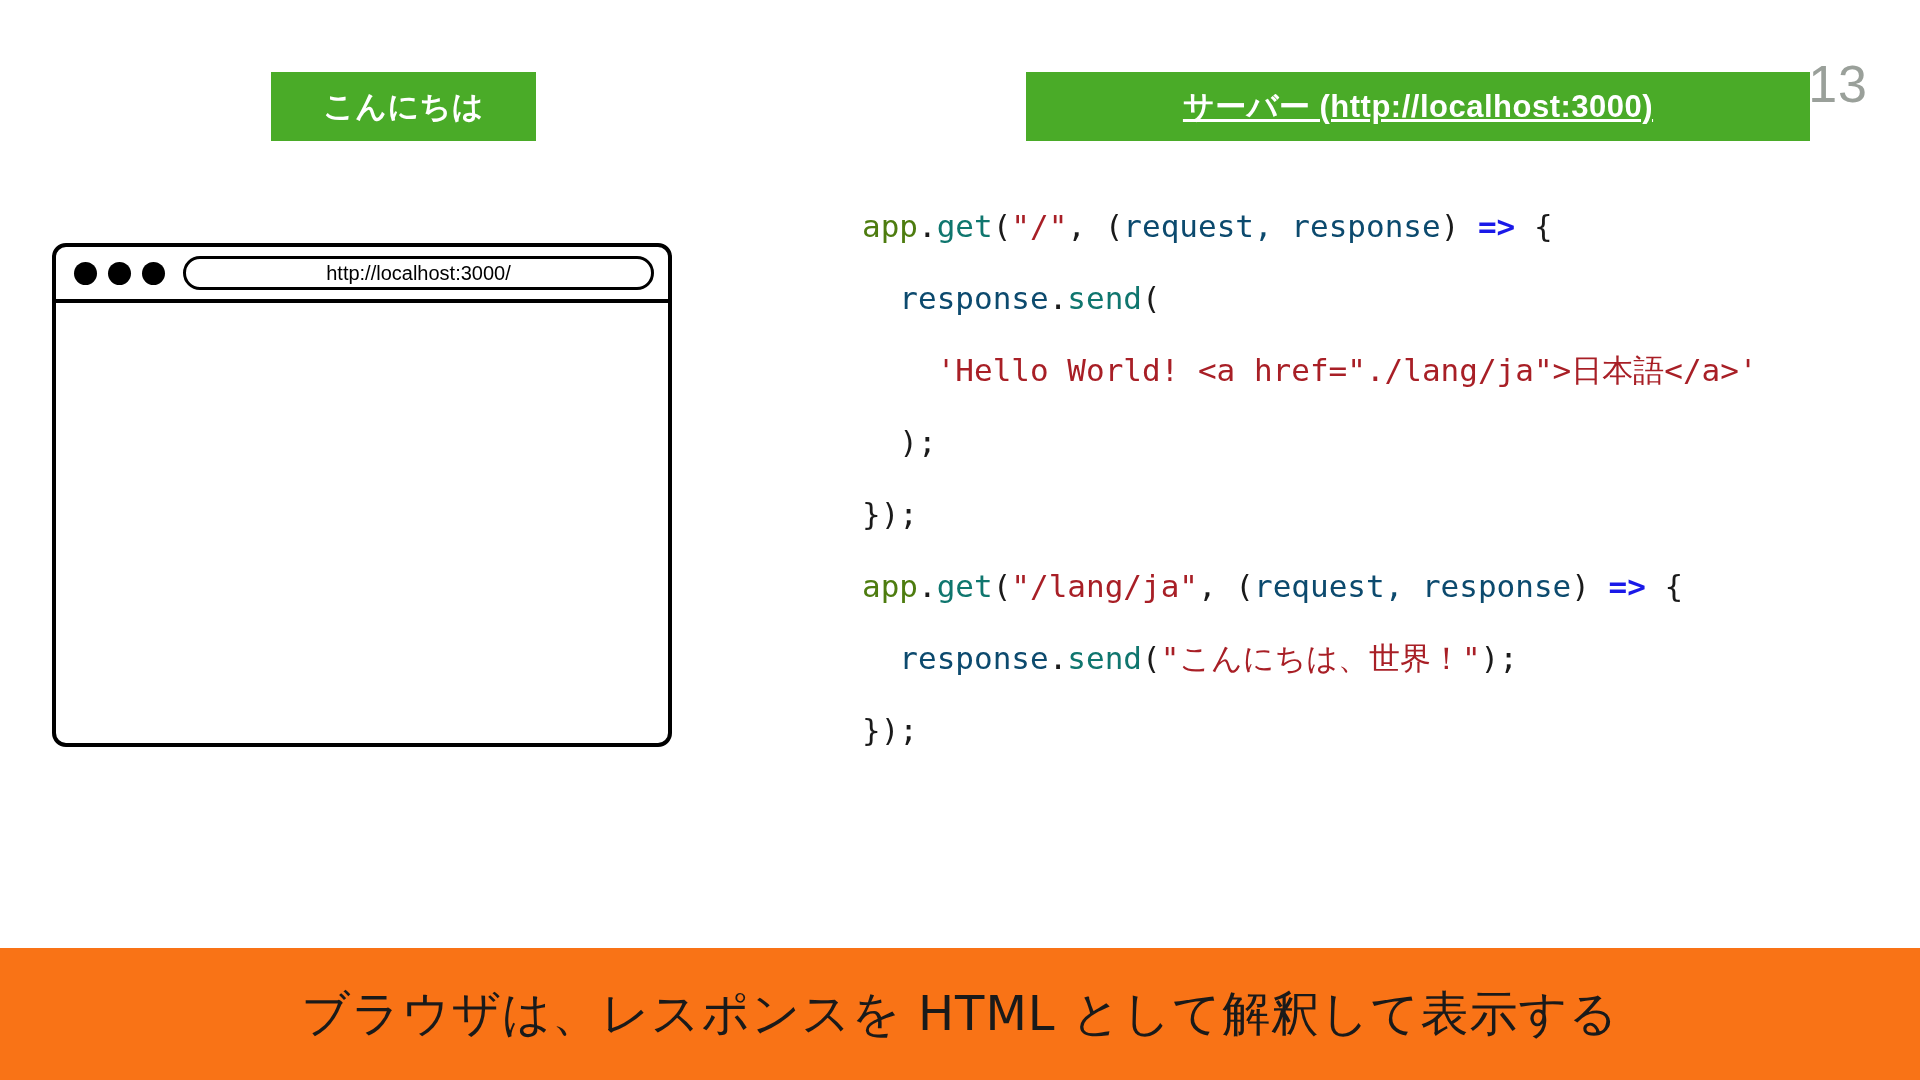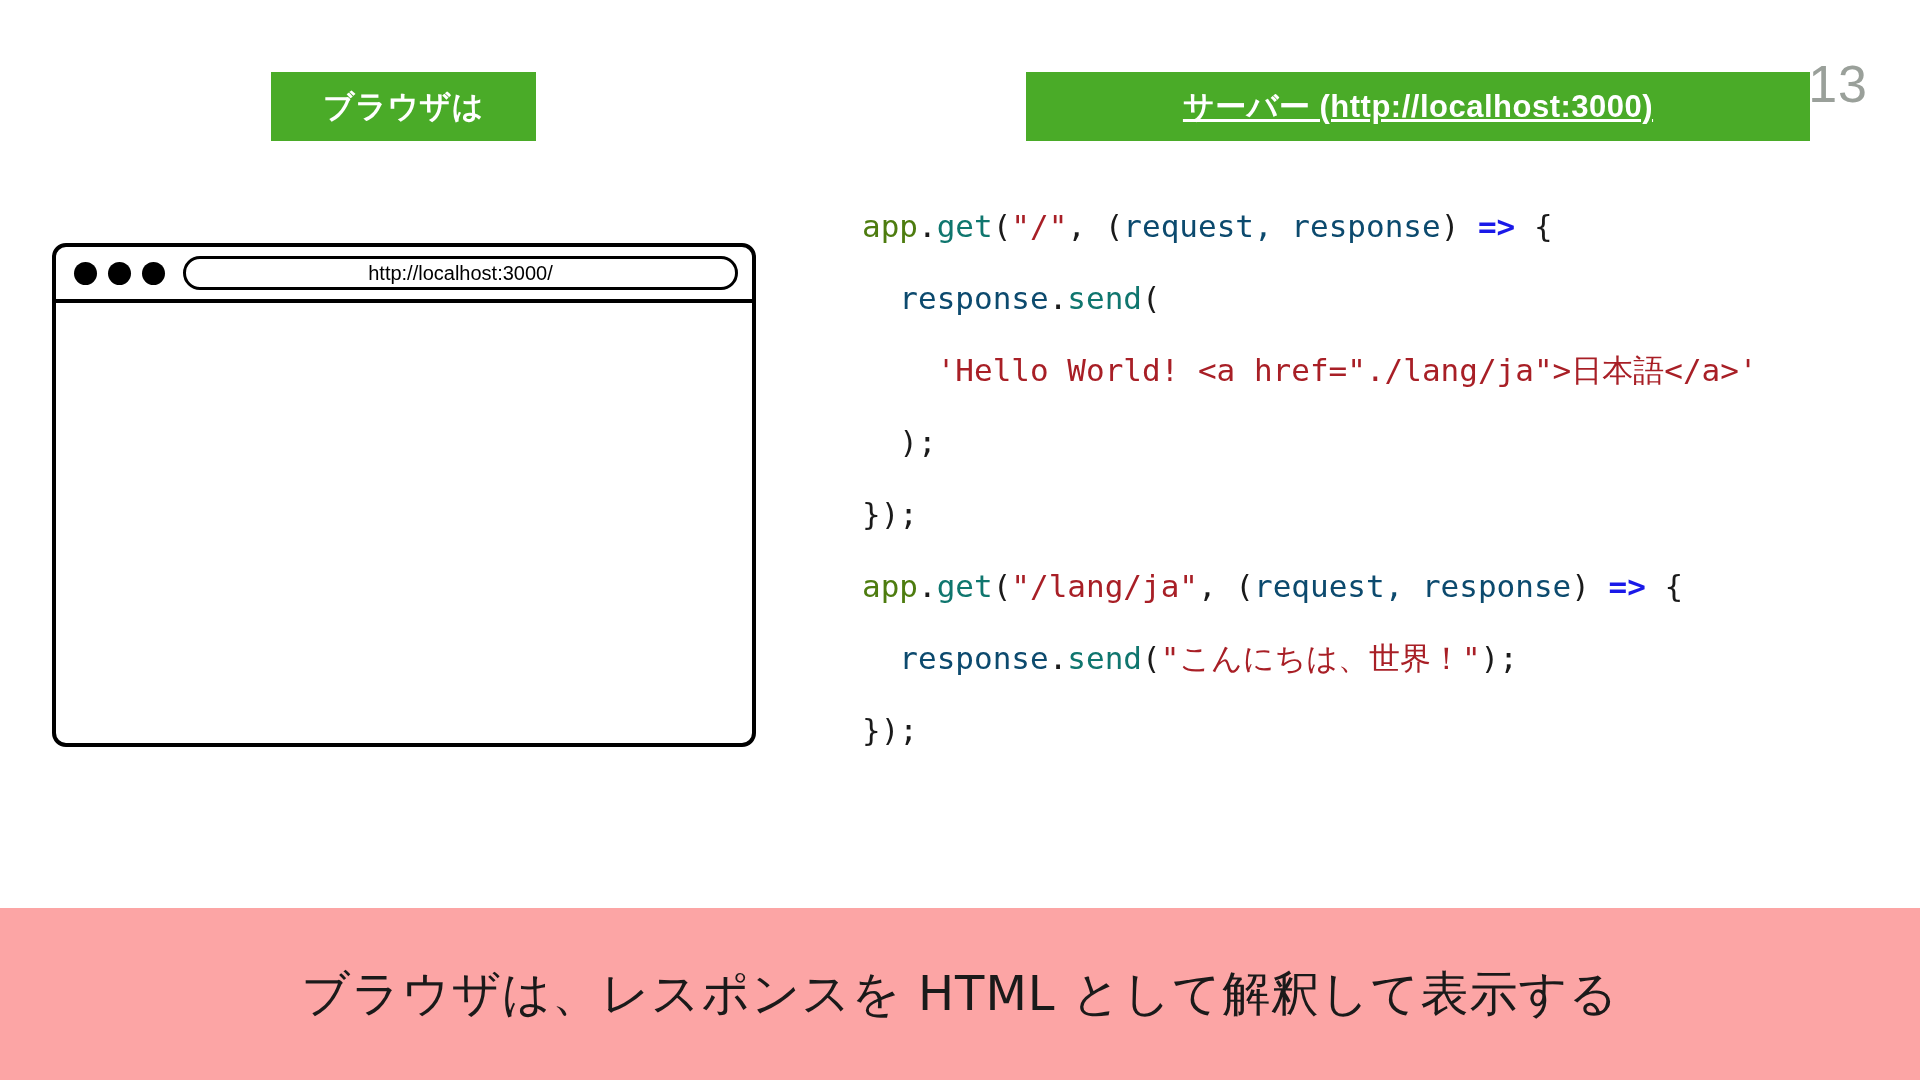--- a/index.html
+++ b/index.html
@@ -54,21 +54,21 @@
     height: 69px;
     font-size: 31px;
     text-decoration: underline;
   }
 
   
   .browser-window {
     position: absolute;
     left: 52px;
     top: 243px;
-    width: 704px;
+    width: 620px;
     height: 504px;
     border: 4px solid #000000;
     border-radius: 14px;
     box-sizing: border-box;
     background: #ffffff;
     overflow: hidden;
   }
   .browser-chrome {
     position: relative;
     height: 56px;
@@ -149,40 +149,40 @@
   .tok-str    { color: #a81f26; }
   .tok-param  { color: #0c4a6e; }
   .tok-arrow  { color: #1a19e8; font-weight: bold; }
 
   
   .caption-band {
     position: absolute;
     left: 0;
     bottom: 0;
     width: 1920px;
-    height: 172px;
-    background: #fca5a5;
+    height: 132px;
+    background: #f97316;
     display: flex;
     align-items: center;
     justify-content: center;
   }
   .caption-text {
     font-size: 48px;
     color: #1a1a1a;
     letter-spacing: 1px;
     font-family: "DejaVu Sans", "Liberation Sans", sans-serif;
   }
 </style>
 </head>
 <body>
 
 <div class="slide-number">13</div>
 
 <div class="banner banner-browser">
-  <span>ブラウザは</span>
+  <span>こんにちは</span>
 </div>
 <div class="banner banner-server">
   <span>サーバー (http://localhost:3000)</span>
 </div>
 
 <div class="browser-window">
   <div class="browser-chrome">
     <div class="dots">
       <span class="dot"></span>
       <span class="dot"></span>

